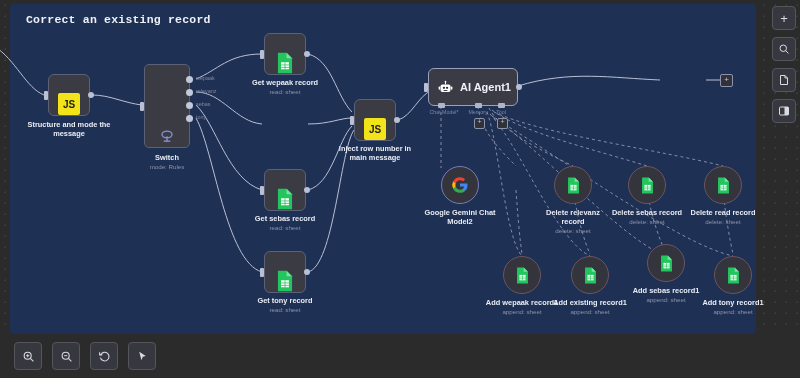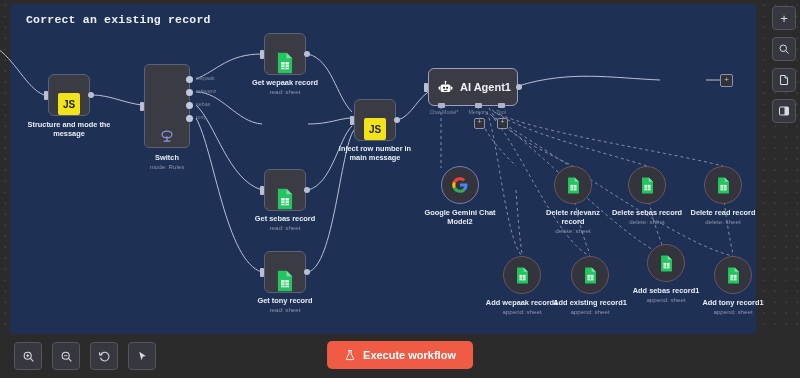--- a/index.html
+++ b/index.html
@@ -459,20 +459,13 @@
         <path d="M3 4v5h5" fill="none" stroke="#d8dbe4" stroke-width="2"></path>
       </svg>
     </div>
     <div class="zbtn">
       <svg width="13" height="13" viewBox="0 0 24 24">
         <path d="M6 3l12 8-5.5 1.4L10 19z" fill="#d8dbe4"></path>
       </svg>
     </div>
   </div>
 
-  <button id="exec">
-    <svg width="12" height="12" viewBox="0 0 24 24">
-      <path d="M10 3v6L5 19a1.5 1.5 0 0 0 1.3 2.2h11.4A1.5 1.5 0 0 0 19 19l-5-10V3" fill="none" stroke="#ffffff" stroke-width="1.9" stroke-linejoin="round"></path>
-      <line x1="8.6" y1="3" x2="15.4" y2="3" stroke="#ffffff" stroke-width="1.9" stroke-linecap="round"></line>
-    </svg>
-    <span>Execute workflow</span>
-  </button>
 </div>
 
 </body></html>

